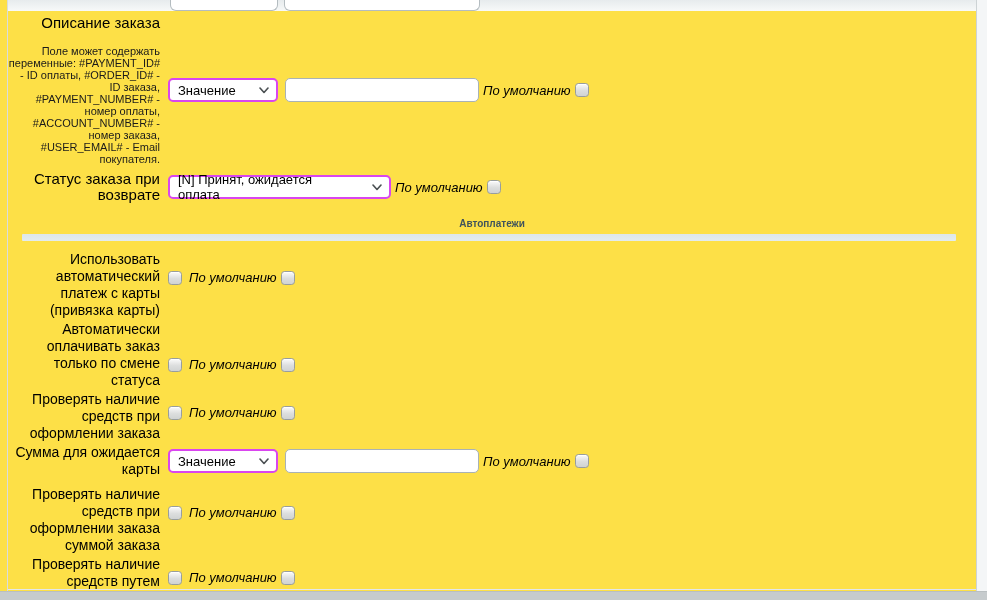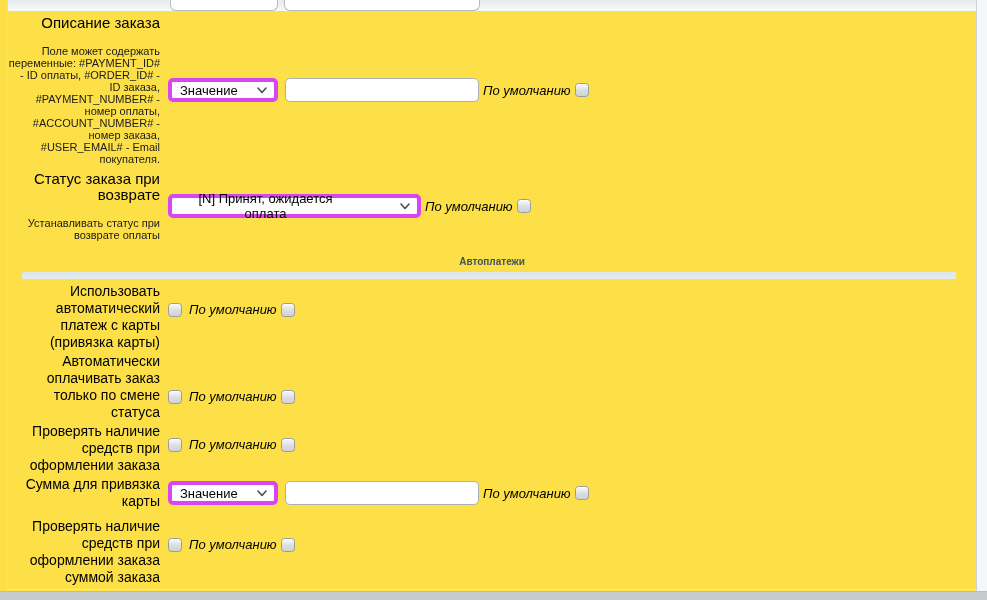--- a/index.html
+++ b/index.html
@@ -34,27 +34,27 @@
   }
   .lbl .title { font-size:15px; line-height:16px; color:#000; }
   .lbl .help  { font-size:11px; line-height:12px; color:#1a1a1a; margin-top:14px; }
   .lbl.plain  { font-size:14px; line-height:17px; color:#000; }
   .ctrls { display:flex; align-items:center; margin-left:8px; }
   .off4 { margin-top:19px; }
   .off3 { margin-top:14px; }
 
   
   .select {
-    height:24px; background:#fff; border:4px solid #d946ef; border-radius:5px;
+    height:24px; background:#fff; border:2px solid #d946ef; border-radius:5px;
     display:flex; align-items:center; justify-content:space-between;
-    padding:0 7px 0 8px; font-size:13px; color:#000; cursor:default;text-align:center;
+    padding:0 7px 0 8px; font-size:13px; color:#000; cursor:default;
   }
   .select .chev { display:flex; align-items:center; margin-left:6px; }
   .w-value  { width:110px; }
-  .w-status { width:253px;gap:43px; }
+  .w-status { width:223px;gap:43px; }
   .tinput {
     width:194px; height:24px; border:1px solid #a9b2b6; border-radius:5px;
     margin-left:7px; font-size:13px; padding:0 6px; outline:none; background:#fff;
     font-family:"Liberation Sans", sans-serif;
   }
   .deflbl { font-size:13px; color:#000; margin-left:4px; white-space:nowrap;font-style:italic; }
   .cbx {
     width:14px; height:14px; margin-left:4px; flex:0 0 14px;
     border:1px solid #979da0; border-radius:3.5px;
     background:linear-gradient(180deg,#fbfbfb 0%,#dcdede 55%,#d0d3d3 100%);
@@ -67,21 +67,21 @@
   .sect-band {
     height:7px; background:linear-gradient(180deg,#dde7e9,#e3ecee);
     margin-left:14px; margin-right:20px; border-radius:1px;
   }
 
   
   .mt-r1 { margin-top:4px; }
   .mt-r2 { margin-top:6px; }
   .mt-hd { margin-top:15px; }
   .mt-bd { margin-top:5px; }
-  .mt-r3 { margin-top:4px; }
+  .mt-r3 { margin-top:10px; }
   .mt-r4 { margin-top:2px;align-items:center; }
   .mt-r5 { margin-top:2px; }
   .mt-r6 { margin-top:2px; }
   .mt-r7 { margin-top:8px; }
   .mt-r8 { margin-top:2px; }
 </style>
 </head>
 <body>
 
 <div class="panel">
@@ -111,21 +111,20 @@
         </div>
         <input class="tinput" type="text" value="" style="">
         <span class="deflbl">По умолчанию</span>
         <span class="cbx"></span>
       </div>
     </div>
 
     <div class="row center mt-r2">
       <div class="lbl">
         <div class="title">Статус заказа при возврате</div>
-        <div class="help">Устанавливать статус при возврате оплаты</div>
       </div>
       <div class="ctrls">
         <div class="select w-status">
           <span>[N] Принят, ожидается оплата</span>
           <span class="chev">
             <svg width="10" height="7" viewBox="0 0 10 7">
                 <polyline points="1,1 5,5.5 9,1" fill="none" stroke="#4a4f52" stroke-width="1.6" stroke-linecap="round" stroke-linejoin="round"></polyline>
               </svg>
           </span>
         </div>
@@ -158,21 +157,21 @@
     <div class="row mt-r5">
       <div class="lbl plain">Проверять наличие средств при оформлении заказа</div>
       <div class="ctrls off3">
         <span class="cbx lead"></span>
         <span class="deflbl">По умолчанию</span>
         <span class="cbx"></span>
       </div>
     </div>
 
     <div class="row center mt-r6">
-      <div class="lbl plain">Сумма для привязка карты</div>
+      <div class="lbl plain">Сумма для ожидается карты</div>
       <div class="ctrls">
         <div class="select w-value">
           <span>Значение</span>
           <span class="chev">
             <svg width="10" height="7" viewBox="0 0 10 7">
                 <polyline points="1,1 5,5.5 9,1" fill="none" stroke="#4a4f52" stroke-width="1.6" stroke-linecap="round" stroke-linejoin="round"></polyline>
               </svg>
           </span>
         </div>
         <input class="tinput" type="text" value="" style="">

